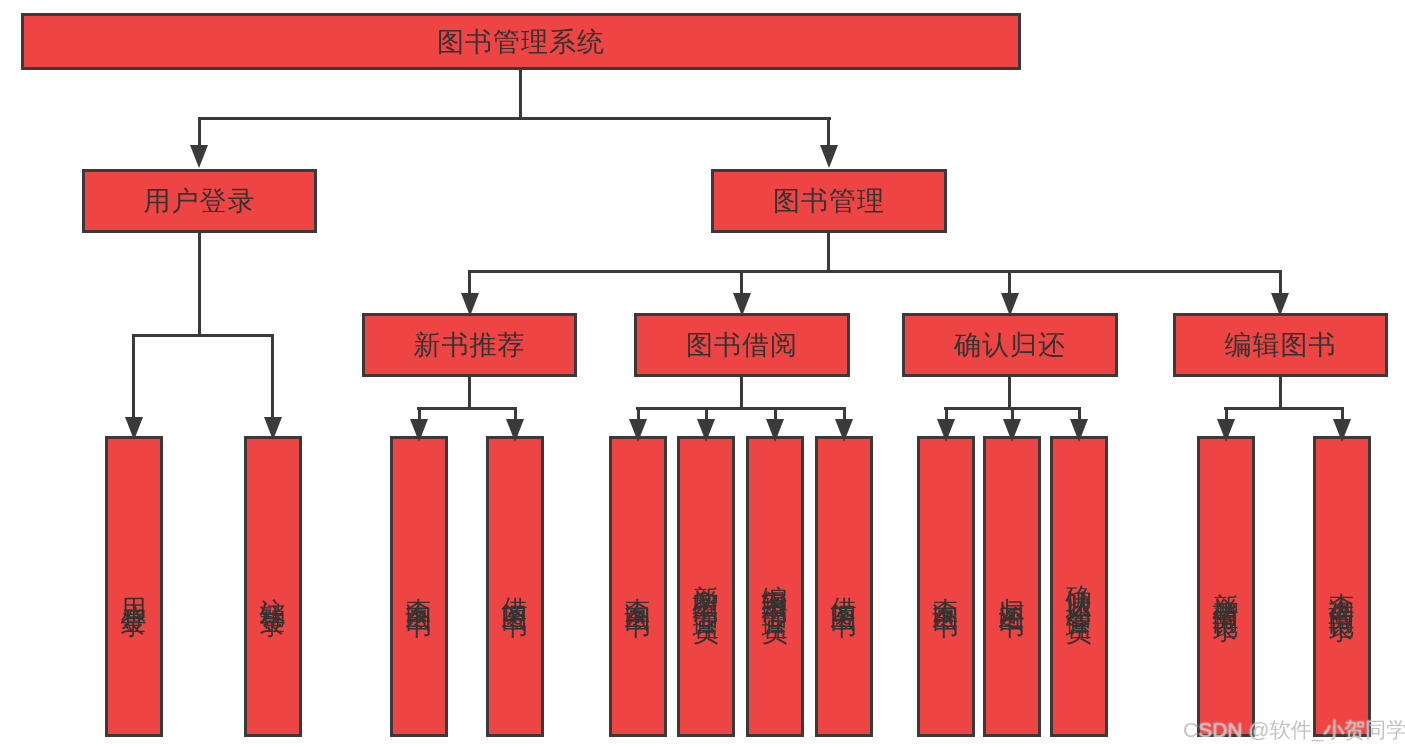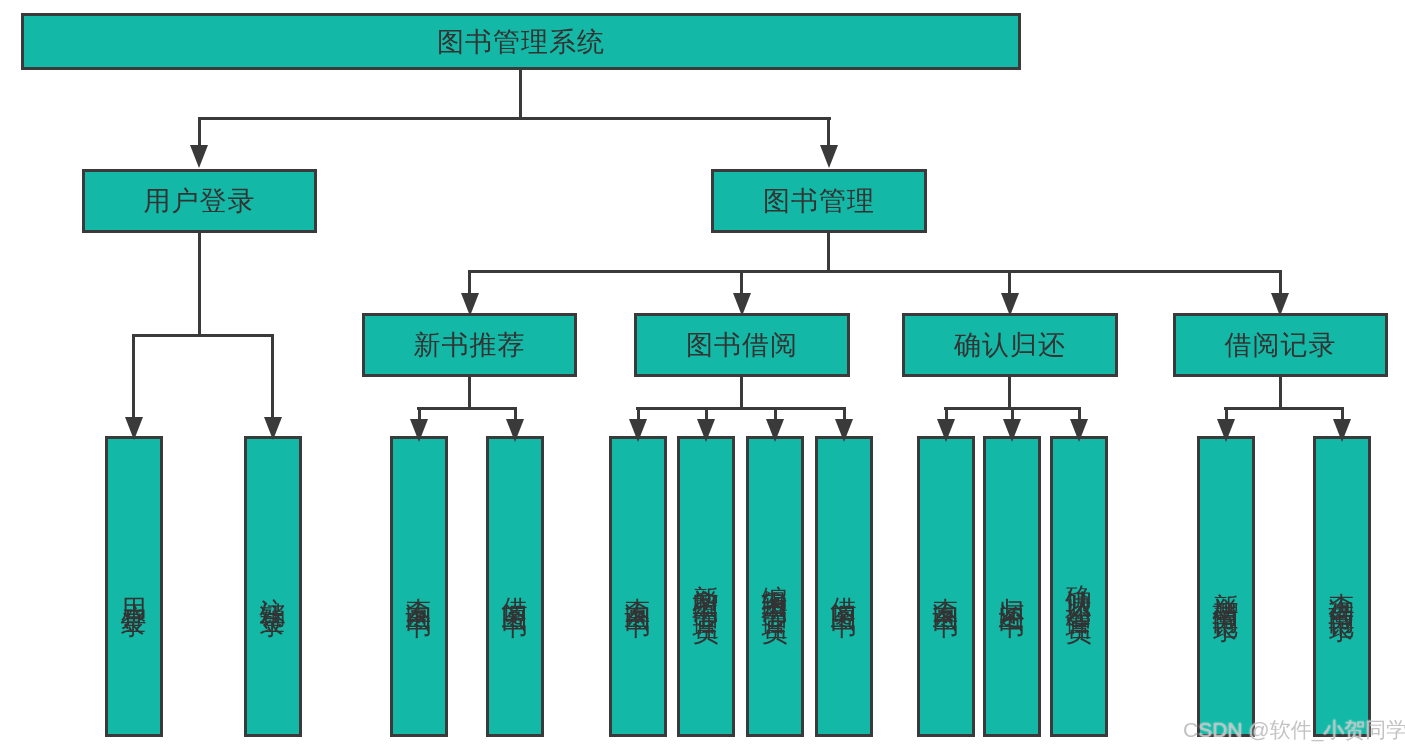--- a/index.html
+++ b/index.html
@@ -6,21 +6,21 @@
   .stage{
     position:relative;
     width:1405px;height:747px;
     background:#ffffff;
     overflow:hidden;
     font-family:"Liberation Sans", sans-serif;
   }
   .box{
     position:absolute;
     box-sizing:border-box;
-    background:#14b8a6;
+    background:#ef4444;
     border:3px solid #3a3a3a;
     display:flex;
     align-items:center;
     justify-content:center;
     z-index:2;
   }
   .box .lbl{
     color:#333333;
     font-size:27px;
     letter-spacing:1px;
@@ -125,35 +125,35 @@
       <div class="arrow" style="left: 1333px; top: 419px;"></div>
     </div>
 
   <div class="box hbox" style="left:21px;top:13px;width:1000px;height:57px">
     <span class="lbl">图书管理系统</span>
   </div>
 
   <div class="box hbox" style="left:82px;top:169px;width:235px">
     <span class="lbl">用户登录</span>
   </div>
-  <div class="box hbox" style="left:711px;top:169px;width:216px">
+  <div class="box hbox" style="left:711px;top:169px;width:236px">
     <span class="lbl">图书管理</span>
   </div>
 
   <div class="box hbox" style="left:634px;top:313px;width:216px">
     <span class="lbl">图书借阅</span>
   </div>
   <div class="box hbox" style="left:362px;top:313px;width:215px">
     <span class="lbl">新书推荐</span>
   </div>
   <div class="box hbox" style="left:902px;top:313px;width:216px">
     <span class="lbl">确认归还</span>
   </div>
   <div class="box hbox" style="left:1173px;top:313px;width:215px">
-    <span class="lbl">借阅记录</span>
+    <span class="lbl">编辑图书</span>
   </div>
 
   <div class="box leaf" style="left:105px">
     <span class="lbl">用户登录</span>
     </div>
   <div class="box leaf" style="left:244px">
     <span class="lbl">注销登录</span>
     </div>
   <div class="box leaf" style="left:390px">
     <span class="lbl">查询图书</span>

